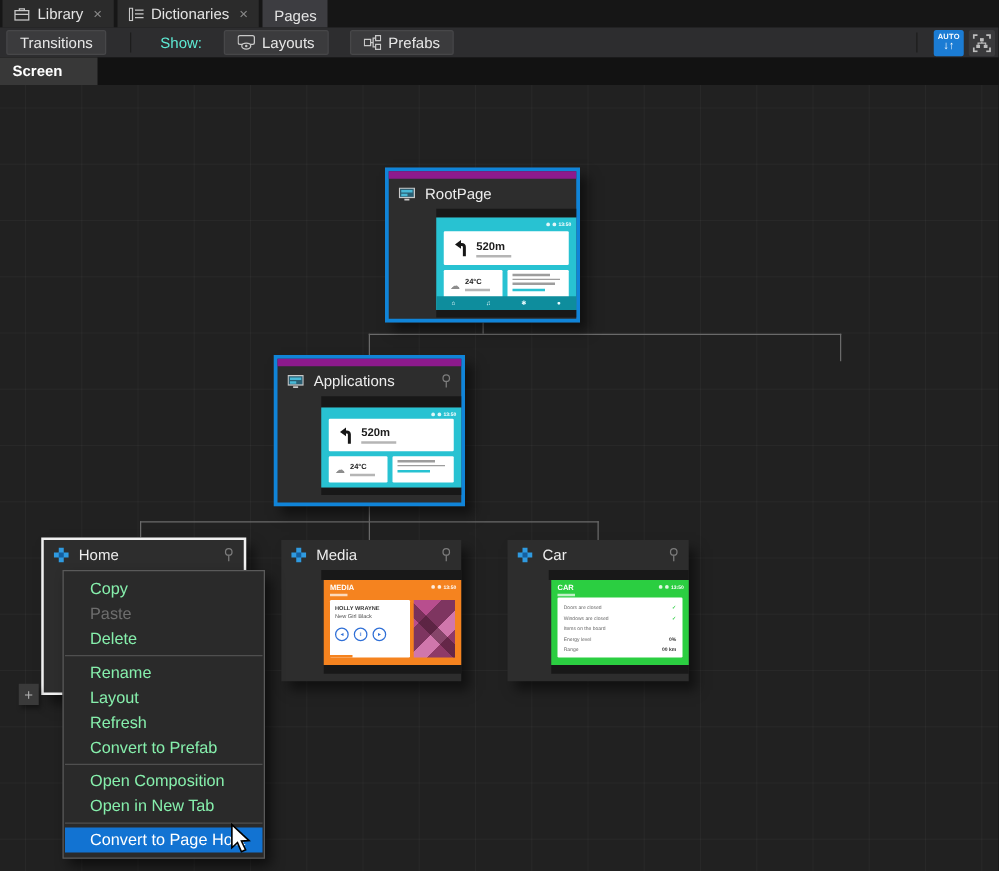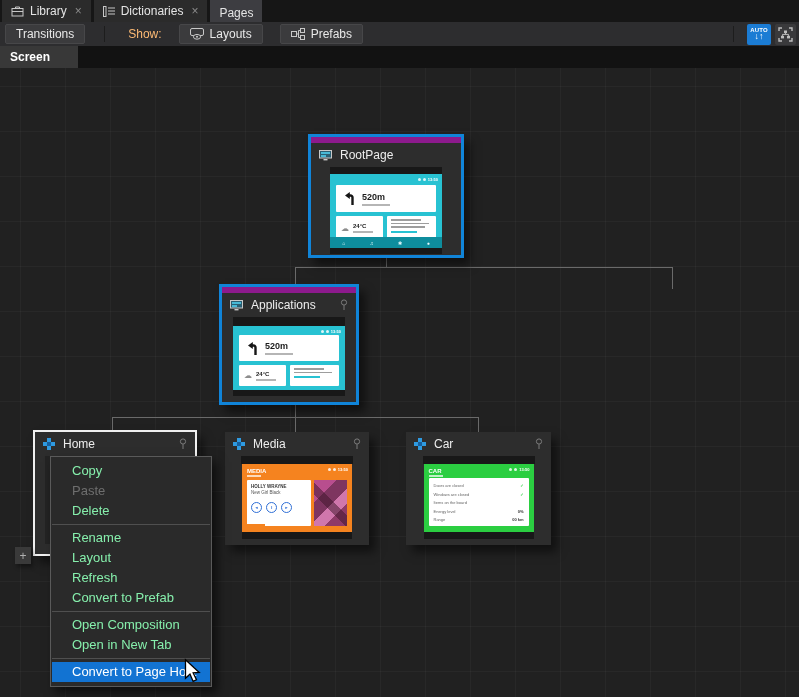--- a/index.html
+++ b/index.html
@@ -11,21 +11,21 @@
   #tabbar { position:absolute; top:0; left:0; right:0; height:22px; background:#161616; display:flex; gap:3px; padding-left:2px; }
   .tab { display:flex; align-items:center; gap:6px; padding:0 9px; background:#2b2b2b; color:#e4e4e4; font-size:12px; cursor:default; }
   .tab.active { background:#3d3d41;flex-direction:column; }
   .tab .close { color:#8a8a8a; font-size:12px; margin-left:2px; }
   .tab svg { display:block; }
 
   
   #toolbar { position:absolute; top:22px; left:0; right:0; height:24px; background:#2d2d2f; display:flex; align-items:center;gap:12px; }
   .tbtn { height:20px; display:flex; align-items:center; gap:6px; background:#3b3b3d; border:1px solid #474749; border-radius:2px; color:#e8e8e8; font-size:12px; padding:0 10px; margin-left:5px; }
   .tsep { width:1px; height:16px; background:#1d1d1d; margin:0 7px; }
-  .tlabel { color:#fdba74; font-size:12px; margin-left:4px; }
+  .tlabel { color:#5eead4; font-size:12px; margin-left:4px; }
   #toolbar .right { margin-left:auto; display:flex; align-items:center; margin-right:3px; }
   .auto-btn { width:24px; height:21px; background:#1b7cd4; border-radius:2px; color:#fff; display:flex; flex-direction:column; align-items:center; justify-content:center; line-height:1; margin-left:6px; }
   .auto-btn .a1 { font-size:6px; font-weight:bold; letter-spacing:.2px; }
   .auto-btn .a2 { font-size:9px; margin-top:-1px; }
   .fit-btn { width:21px; height:21px; background:#3a3a3c; border-radius:2px; display:flex; align-items:center; justify-content:center; margin-left:4px; }
 
   
   #screenbar { position:absolute; top:46px; left:0; right:0; height:22px; background:#121212; }
   #screenbar .seg { display:inline-block; height:22px; line-height:22px; background:#383838; color:#fff; font-size:12px; font-weight:bold; padding:0 28px 0 10px; }
 
@@ -35,21 +35,21 @@
     background-size:45px 45px; background-position:20px 18px; }
   .wire { position:absolute; background:#6a6a6a; }
 
   
   .node { position:absolute; background:#2d2d2d; box-shadow:6px 7px 9px rgba(0,0,0,.5); }
   .node.sel-blue { border:3px solid #1084d8; }
   .node.sel-white { border:2px solid #f0f0f0; }
   .strip { height:6px; background:#8d1a8d; }
   .nhead { height:24px; display:flex; align-items:center; gap:8px; padding:0 8px; color:#ededed; font-size:12px; }
   .nhead .pin { margin-left:auto; opacity:.8; }
-  .nbody { display:flex; flex-direction:column; align-items:center; }
+  .nbody { display:flex; flex-direction:column; align-items:flex-end; }
   .mini-bar { width:112px; background:#181818; }
   .well { background:#232323; }
 
   
   #screen-node { position:absolute; left:358px; top:86px; width:57px; height:25px; background:#3c3c3c; box-shadow:3px 4px 6px rgba(0,0,0,.5); display:flex; align-items:center; gap:5px; padding:0 6px; color:#dcdcdc; font-size:9px; }
 
   
   .screen { position:relative; width:112px; overflow:hidden; font-family:"Liberation Sans",sans-serif; }
   .nav-screen { background:#28c2d2; }
   .status { position:absolute; top:3px; right:4px; font-size:4px; color:#fff; display:flex; align-items:center; gap:2px; font-weight:bold; }
@@ -249,21 +249,21 @@
               <span>⌂</span>
               <span>♫</span>
               <span>✱</span>
               <span>●</span>
             </div>
         </div>
         <div class="mini-bar" style="height:6px"></div>
       </div>
     </div>
 
-    <div class="node sel-blue" style="left:219px;top:216px;width:140px;height:121px">
+    <div class="node sel-blue" style="left:219px;top:216px;width:153px;height:121px">
       <div class="strip"></div>
       <div class="nhead">
         <svg width="13" height="11" viewBox="0 0 13 11">
             <rect x="0.5" y="0.5" width="12" height="7.5" fill="#2b5f73" stroke="#c9c9c9"></rect>
             <rect x="2" y="2" width="9" height="2" fill="#49b9d6"></rect>
             <rect x="2" y="5" width="5" height="2" fill="#49b9d6"></rect>
             <rect x="4.5" y="9" width="4" height="1.4" fill="#c9c9c9"></rect>
           </svg>
         <span>Applications</span>
         <svg class="pin" width="8" height="12" viewBox="0 0 8 12">

